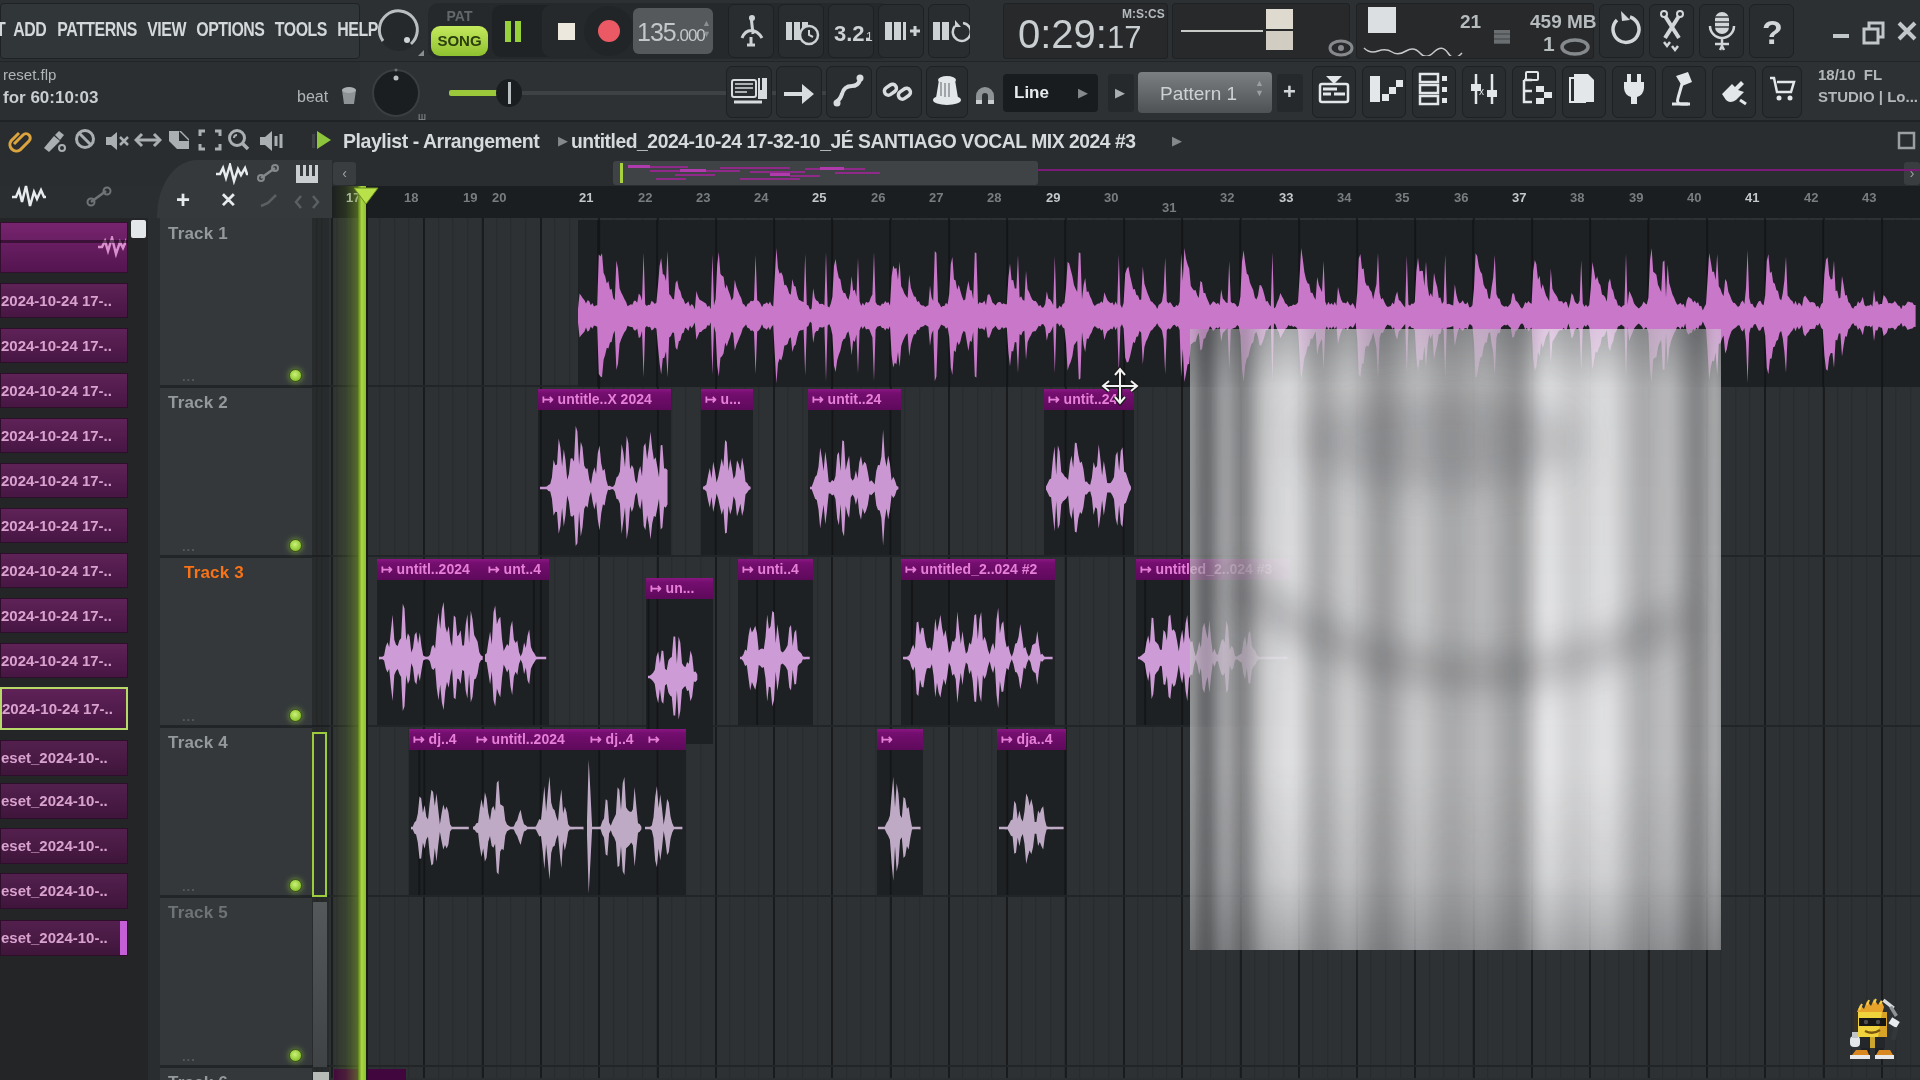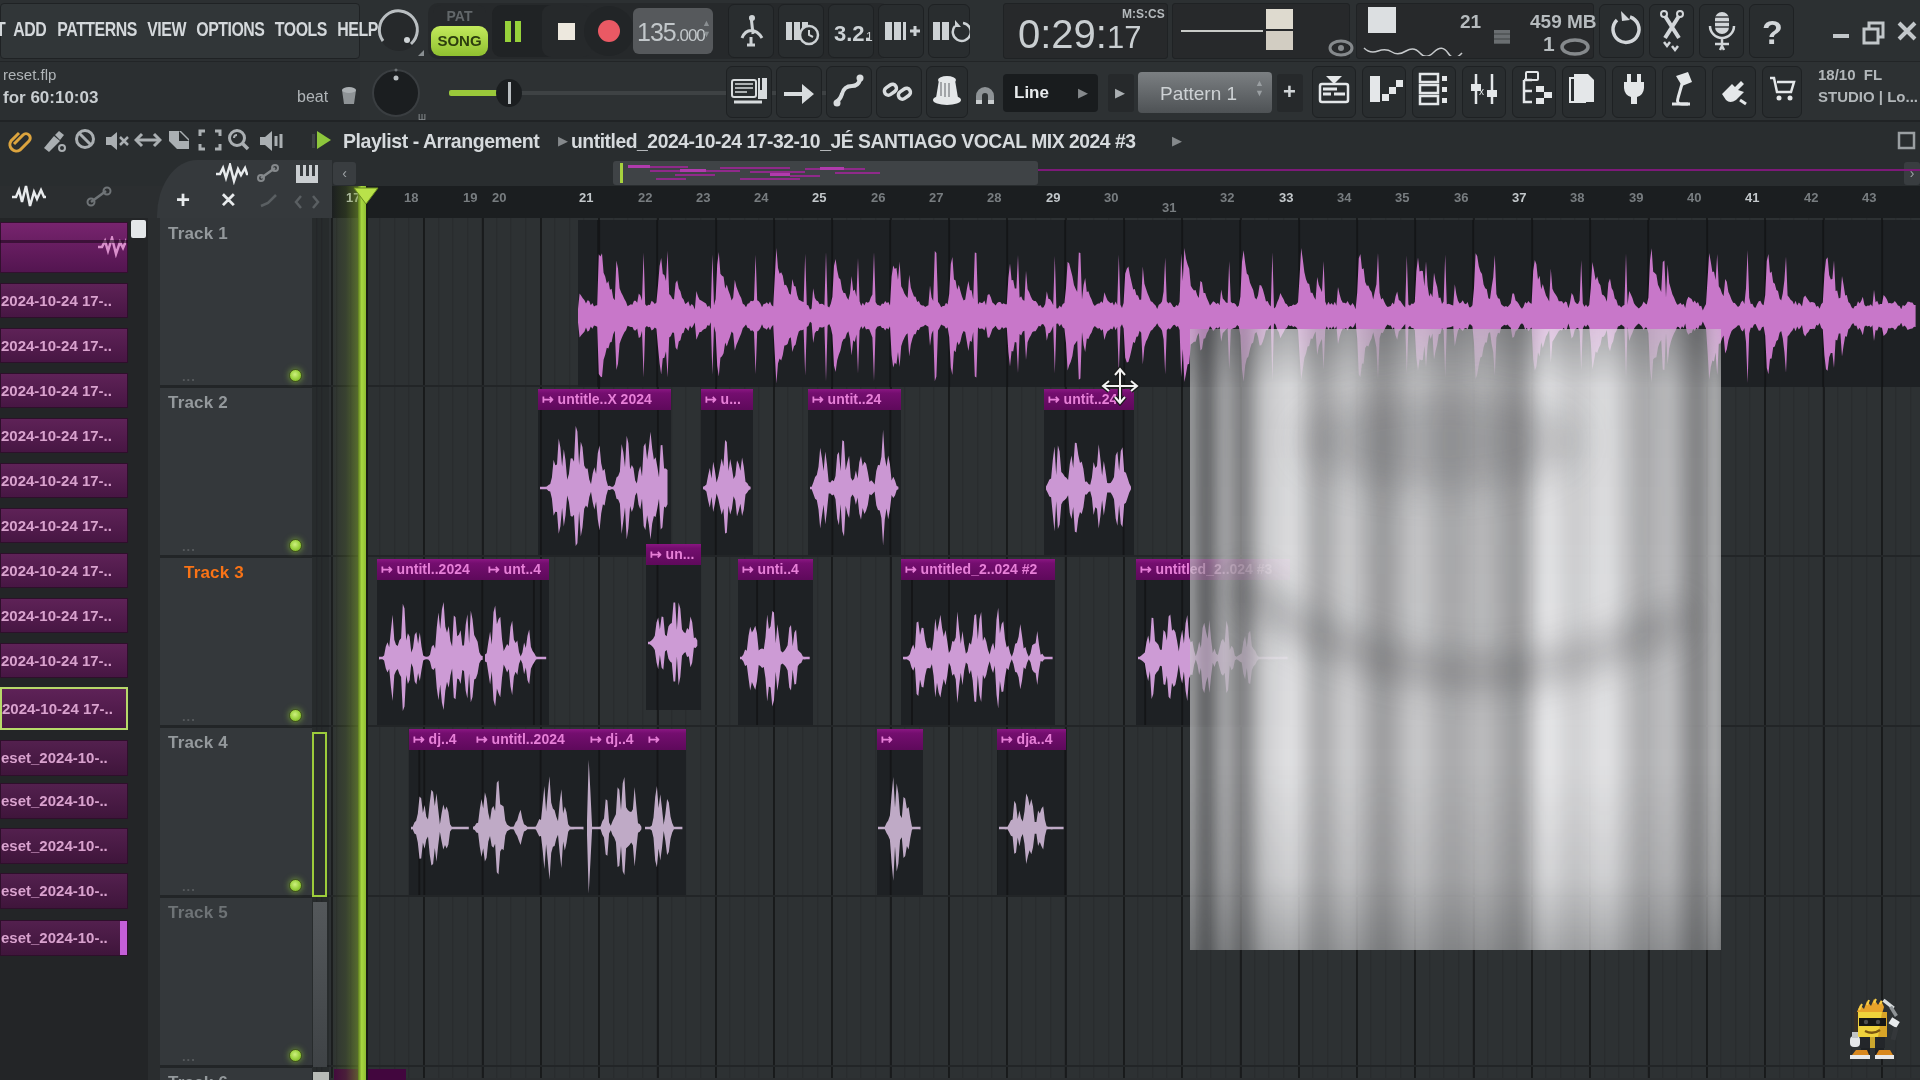--- a/index.html
+++ b/index.html
@@ -498,21 +498,21 @@
       <svg style="position:absolute;left:0;top:21px;" width="107" height="145" viewBox="377 0 107 145">
         <path d="M379,78 L379,76.7 L380.7,76.7 L382.4,76.7 L384.1,75.4 L385.8,66.6 L387.5,62.2 L389.2,67.3 L390.9,50.8 L392.6,34.8 L394.3,59.7 L396,64.7 L397.7,66.1 L399.4,60.3 L401.1,58.2 L402.8,23.7 L404.5,28.4 L406.2,60.4 L407.9,53.3 L409.6,56.5 L411.3,72.4 L413,67.9 L414.7,54.8 L416.4,52.1 L418.1,63.7 L419.8,52.4 L421.5,66.6 L423.2,75.5 L424.9,76.4 L426.6,76.7 L428.3,76.4 L430,74.7 L431.7,66.7 L433.4,64.7 L435.1,68.7 L436.8,46.9 L438.5,32.5 L440.2,49.1 L441.9,29.6 L443.6,22.1 L445.3,46.6 L447,52.8 L448.7,46.1 L450.4,61 L452.1,66.5 L453.8,35.4 L455.5,37.3 L457.2,56.2 L458.9,54.8 L460.6,50.2 L462.3,65.5 L464,65.5 L465.7,44.8 L467.4,34.3 L469.1,63.1 L470.8,30.8 L472.5,39.3 L474.2,55 L475.9,58.3 L477.6,61.8 L479.3,72.3 L481,75.6 L482.7,76.1 L482.7,79.8 L481,80.2 L479.3,83.2 L477.6,93.6 L475.9,98.4 L474.2,99.4 L472.5,117.1 L470.8,122.3 L469.1,93.5 L467.4,118.5 L465.7,110.7 L464,91.1 L462.3,90 L460.6,104.1 L458.9,99.2 L457.2,98.6 L455.5,119.3 L453.8,117.7 L452.1,88.5 L450.4,95.5 L448.7,107.7 L447,101.8 L445.3,110.8 L443.6,130.1 L441.9,122.4 L440.2,104.6 L438.5,120.2 L436.8,108.6 L435.1,87.5 L433.4,90.1 L431.7,88.4 L430,81.4 L428.3,79.5 L426.6,79.3 L424.9,79.4 L423.2,80.6 L421.5,89.9 L419.8,101 L418.1,92.9 L416.4,104.6 L414.7,101.6 L413,87.5 L411.3,83.3 L409.6,100 L407.9,104 L406.2,95.1 L404.5,126.4 L402.8,131.1 L401.1,97.1 L399.4,94 L397.7,89.1 L396,91 L394.3,94.9 L392.6,121.1 L390.9,106.5 L389.2,88.7 L387.5,92.5 L385.8,88.5 L384.1,80.6 L382.4,79.2 L380.7,79.3 L379,79.4 Z" fill="#cd9bd5"></path>
       </svg>
     </div>
     <div class="clip" style="left:484px;top:559px;width:65px;height:166px;background-image:repeating-linear-gradient(90deg,rgba(0,0,0,0.35) 0 2px,transparent 2px 58.3px);background-position:55.90px 0;">
       <div class="cliptitle" style="font-size:14px;">↦ unt..4</div>
       <svg style="position:absolute;left:0;top:21px;" width="65" height="145" viewBox="484 0 65 145">
         <path d="M485,78 L485,74.5 L486.7,73.3 L488.4,61.8 L490.1,51.5 L491.8,64.4 L493.5,32.2 L495.2,25.5 L496.9,44.3 L498.6,39.1 L500.3,36.8 L502,58.8 L503.7,70.9 L505.4,67.6 L507.1,64.1 L508.8,66 L510.5,47 L512.2,40.7 L513.9,59.5 L515.6,63.1 L517.3,60.4 L519,72.1 L520.7,76.5 L522.4,72.6 L524.1,62.5 L525.8,67.9 L527.5,55.8 L529.2,49.4 L530.9,66.7 L532.6,71 L534.3,73.3 L536,76.6 L537.7,76.7 L539.4,76.7 L541.1,76.7 L542.8,76.7 L544.5,76.7 L546.2,76.7 L546.2,79.2 L544.5,79.2 L542.8,79.2 L541.1,79.2 L539.4,79.2 L537.7,79.2 L536,79.4 L534.3,82.3 L532.6,85.1 L530.9,88.7 L529.2,104.3 L527.5,100.3 L525.8,87.6 L524.1,94.2 L522.4,83.5 L520.7,79.4 L519,83.9 L517.3,94.9 L515.6,91.8 L513.9,96.6 L512.2,115 L510.5,106.5 L508.8,89 L507.1,92.5 L505.4,88.1 L503.7,84.5 L502,97.7 L500.3,117.2 L498.6,113.5 L496.9,108.6 L495.2,126.5 L493.5,120.2 L491.8,91.3 L490.1,104.5 L488.4,93.3 L486.7,82.3 L485,81.5 Z" fill="#cd9bd5"></path>
       </svg>
     </div>
-    <div class="clip" style="left:646px;top:544px;width:55px;height:166px;background-image:repeating-linear-gradient(90deg,rgba(0,0,0,0.35) 0 2px,transparent 2px 58.3px);background-position:10.50px 0;">
+    <div class="clip" style="left:646px;top:578px;width:67px;height:166px;background-image:repeating-linear-gradient(90deg,rgba(0,0,0,0.35) 0 2px,transparent 2px 58.3px);background-position:10.50px 0;">
       <div class="cliptitle" style="font-size:14px;">↦ un...</div>
       <svg style="position:absolute;left:0;top:21px;" width="55" height="145" viewBox="646 0 55 145">
         <path d="M648,78 L648,76.7 L649.7,76.7 L651.4,75.4 L653.1,73.8 L654.8,70.7 L656.5,57.5 L658.2,52.5 L659.9,64.6 L661.6,51.6 L663.3,51.9 L665,69.7 L666.7,71.2 L668.4,61.4 L670.1,59.1 L671.8,57.9 L673.5,37.6 L675.2,37.5 L676.9,64.8 L678.6,37.5 L680.3,43.5 L682,64.2 L683.7,67.1 L685.4,68.2 L687.1,63.1 L688.8,64.7 L690.5,51.6 L692.2,57.2 L693.9,73.1 L695.6,72.5 L697.3,75.4 L697.3,80.8 L695.6,83 L693.9,82.5 L692.2,97.5 L690.5,102.3 L688.8,91.2 L687.1,91.9 L685.4,87.1 L683.7,88.5 L682,90.7 L680.3,111.9 L678.6,120.4 L676.9,91.5 L675.2,116.4 L673.5,116.6 L671.8,97.8 L670.1,96.4 L668.4,93.5 L666.7,85.1 L665,86.5 L663.3,104.7 L661.6,102.4 L659.9,90.1 L658.2,104.2 L656.5,97.3 L654.8,85.1 L653.1,82.3 L651.4,80.4 L649.7,79.2 L648,79.3 Z" fill="#cd9bd5"></path>
       </svg>
     </div>
     <div class="clip" style="left:738px;top:559px;width:75px;height:166px;background-image:repeating-linear-gradient(90deg,rgba(0,0,0,0.35) 0 2px,transparent 2px 58.3px);background-position:35.10px 0;">
       <div class="cliptitle" style="font-size:14px;">↦ unti..4</div>
       <svg style="position:absolute;left:0;top:21px;" width="75" height="145" viewBox="738 0 75 145">
         <path d="M740,78 L740,76.7 L741.7,76.7 L743.4,74.6 L745.1,69.6 L746.8,70.7 L748.5,55.9 L750.2,46.7 L751.9,52.5 L753.6,49.7 L755.3,45.8 L757,53.3 L758.7,70.5 L760.4,69.1 L762.1,68.5 L763.8,69.3 L765.5,57.3 L767.2,34.5 L768.9,49.3 L770.6,46.2 L772.3,31.1 L774,32.5 L775.7,63.3 L777.4,44.3 L779.1,57.6 L780.8,70.8 L782.5,72.5 L784.2,71 L785.9,68.6 L787.6,65.2 L789.3,47.7 L791,45.1 L792.7,66.2 L794.4,52.4 L796.1,49.5 L797.8,69.7 L799.5,71.7 L801.2,73.3 L802.9,76.6 L804.6,76.7 L806.3,76.7 L808,76.7 L809.7,76.7 L809.7,79.2 L808,79.3 L806.3,79.2 L804.6,79.4 L802.9,79.3 L801.2,82.9 L799.5,83.7 L797.8,86.3 L796.1,103.9 L794.4,104.4 L792.7,89.4 L791,110.5 L789.3,107.5 L787.6,90.5 L785.9,87.1 L784.2,84.9 L782.5,83.5 L780.8,84.8 L779.1,98.9 L777.4,110.8 L775.7,91.7 L774,120.3 L772.3,126.4 L770.6,107.5 L768.9,106.4 L767.2,121.6 L765.5,98.5 L763.8,87.1 L762.1,88 L760.4,86.1 L758.7,84.9 L757,100.9 L755.3,109.7 L753.6,106.1 L751.9,101.9 L750.2,110.4 L748.5,98.2 L746.8,85 L745.1,85.9 L743.4,81.4 L741.7,79.2 L740,79.3 Z" fill="#cd9bd5"></path>
       </svg>

